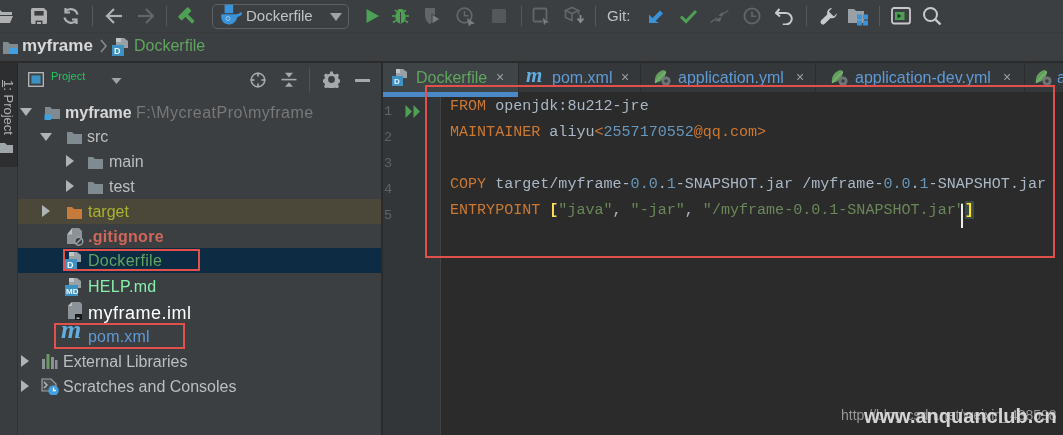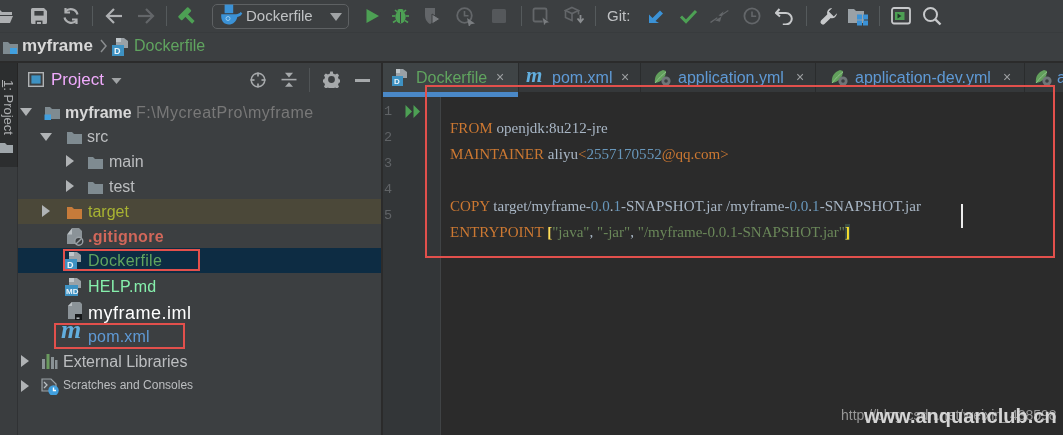--- a/index.html
+++ b/index.html
@@ -219,21 +219,21 @@
     <div class="t" style="left:134px; top:37px; color:#60a45f; font-size:16px;">Dockerfile</div>
   </div>
 
   <div class="t vtext" style="left:16px; top:80px; color:#aeb0b2; font-size:13px;"><span style="text-decoration:underline">1</span>: Project</div>
 
   <div id="phead-content">
     <svg class="abs" style="left:28px; top:72px;" width="16" height="15">
         <rect x="0.7" y="0.7" width="14.6" height="13.6" fill="none" stroke="#b0b3b5" stroke-width="1.4"></rect>
         <rect x="3.4" y="3.4" width="9.2" height="8.2" fill="#3e92c3"></rect>
       </svg>
-    <div class="t" style="left:51px; top:70px; color:#f0abfc; font-size:17px;">Project</div>
+    <div class="t" style="left:51px; top:70px; color:#22c55e; font-size:11px;">Project</div>
     <svg class="abs" style="left:111px; top:77px;" width="11" height="8">
         <path d="M0.5 1 L10.5 1 L5.5 7 Z" fill="#a0a3a5"></path>
       </svg>
     <svg class="abs" style="left:250px; top:72px;" width="16" height="16">
         <circle cx="8" cy="8" r="6.8" fill="none" stroke="#a6a9ab" stroke-width="1.5"></circle>
         <line x1="8" y1="0.5" x2="8" y2="4.5" stroke="#a6a9ab" stroke-width="1.7"></line>
         <line x1="8" y1="11.5" x2="8" y2="15.5" stroke="#a6a9ab" stroke-width="1.7"></line>
         <line x1="0.5" y1="8" x2="4.5" y2="8" stroke="#a6a9ab" stroke-width="1.7"></line>
         <line x1="11.5" y1="8" x2="15.5" y2="8" stroke="#a6a9ab" stroke-width="1.7"></line>
       </svg>
@@ -344,21 +344,21 @@
 
     <svg class="abs" style="left:19px; top:379px;" width="11" height="14">
         <path d="M2 1 L10 7 L2 13 Z" fill="#b0b3b5"></path>
       </svg>
     <svg class="abs" style="left:41px; top:378px;" width="18" height="17">
         <path d="M1 1 h9 l5 5 v7 h-14 z" fill="#4a4e52" stroke="#9aa1a6" stroke-width="1.2"></path>
         <path d="M3 4 l3 3 -3 3" fill="none" stroke="#b9bfc3" stroke-width="1.3"></path>
         <circle cx="12.5" cy="12.5" r="5.2" fill="#41a0df"></circle>
         <path d="M12.5 9.5 v3 h2.5" fill="none" stroke="#fff" stroke-width="1.4"></path>
       </svg>
-    <div class="t" style="left:63px; top:378px; color:#bcbec0; font-size:12px;">Scratches and Consoles</div>
+    <div class="t" style="left:63px; top:378px; color:#bcbec0; font-size:16px;">Scratches and Consoles</div>
   </div>
 
   <div id="tabs">
     <div class="abs" style="left:383px; top:63px; width:135px; height:29px; background:#3f4446;"></div>
     <div class="tabsep" style="left:518px;"></div>
     <div class="tabsep" style="left:640px;"></div>
     <div class="tabsep" style="left:815px;"></div>
     <div class="tabsep" style="left:1024px;"></div>
 
     <svg class="abs" style="left:392px; top:69px;" width="17" height="17">
@@ -404,21 +404,21 @@
   <div id="editor">
     <div class="t mono" style="left:381px; top:99px; width:11px; color:#606366; text-align:right; font-size:13.5px; line-height:26px; letter-spacing:0;">1
 2
 3
 4
 5</div>
     <svg class="abs" style="left:404px; top:104px;" width="18" height="15" viewBox="0 0 18 15">
       <path d="M1.5 1 L8 7.5 L1.5 14 Z" fill="#4da054"></path>
       <path d="M9.5 1 L16 7.5 L9.5 14 Z" fill="#4da054"></path>
     </svg>
-    <div class="t mono" style="left:450px; top:115px; color:#a9b7c6;font-family:Liberation Serif, serif;"><span style="color:#cc7832">FROM</span> openjdk:8u212-jre
+    <div class="t mono" style="left:450px; top:93px; color:#a9b7c6;"><span style="color:#cc7832">FROM</span> openjdk:8u212-jre
 <span style="color:#cc7832">MAINTAINER</span> aliyu<span style="color:#cc7832">&lt;</span><span style="color:#6897bb">2557170552</span><span style="color:#cc7832">@qq.com&gt;</span>
 
 <span style="color:#cc7832">COPY</span> target/myframe-<span style="color:#6897bb">0.0</span>.<span style="color:#6897bb">1</span>-SNAPSHOT.jar /myframe-<span style="color:#6897bb">0.0</span>.<span style="color:#6897bb">1</span>-SNAPSHOT.jar
 <span style="color:#cc7832">ENTRYPOINT</span> <span style="color:#ffdd59; font-weight:bold">[</span><span style="color:#6a8759">"java"</span>, <span style="color:#6a8759">"-jar"</span>, <span style="color:#6a8759">"/myframe-0.0.1-SNAPSHOT.jar"</span><span style="background:#3a4d44; color:#ffe32e; font-weight:bold">]</span></div>
     <div class="abs" style="left:961px; top:204px; width:2px; height:24px; background:#ececec;"></div>
   </div>
 
   <div class="red-box" style="left:425px; top:85px; width:630px; height:173px;"></div>
   <div class="red-box" style="left:63px; top:249px; width:137px; height:22px;"></div>
   <div class="red-box" style="left:54px; top:323px; width:131px; height:26px;"></div>

